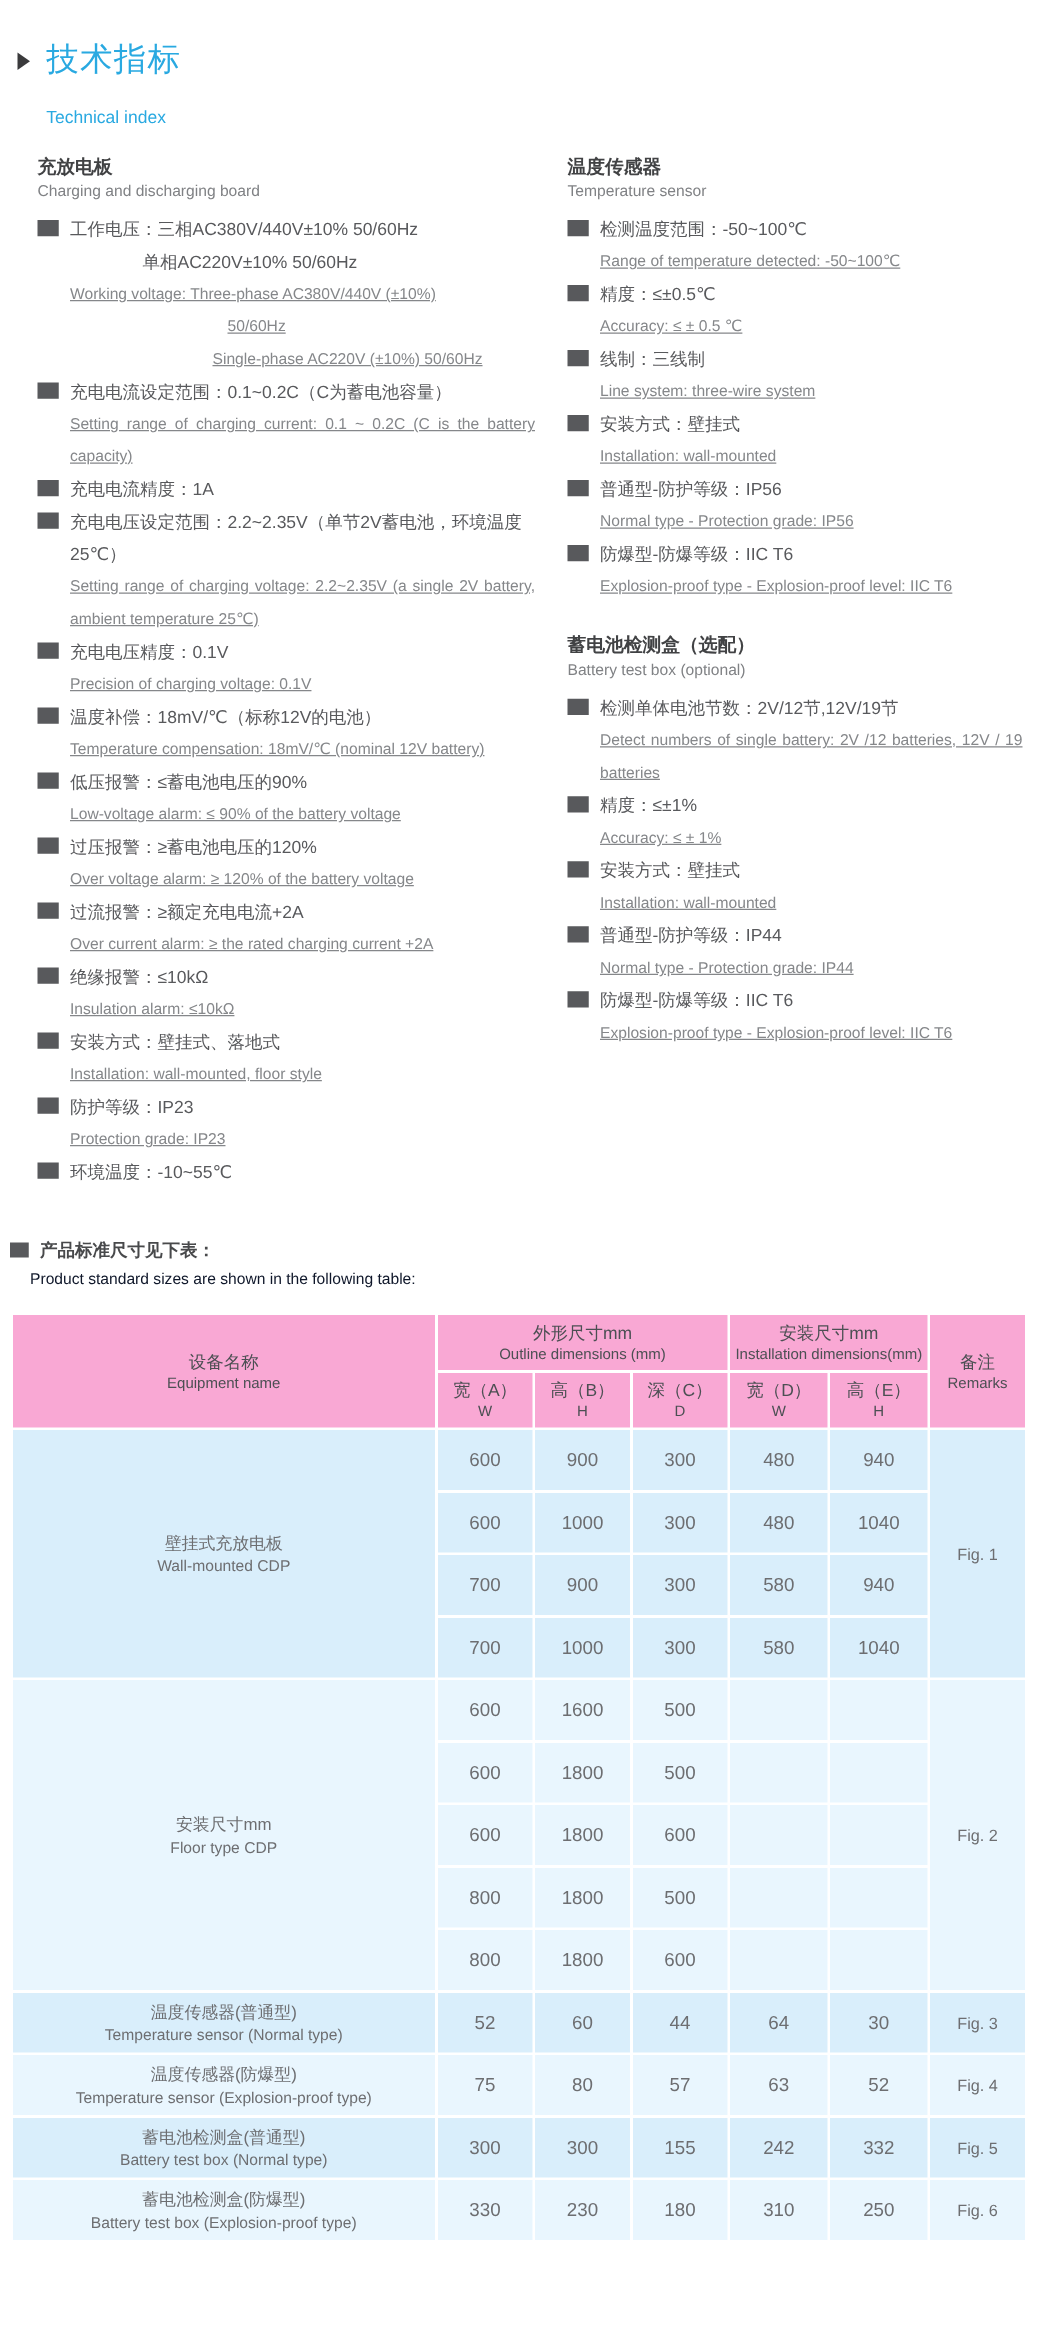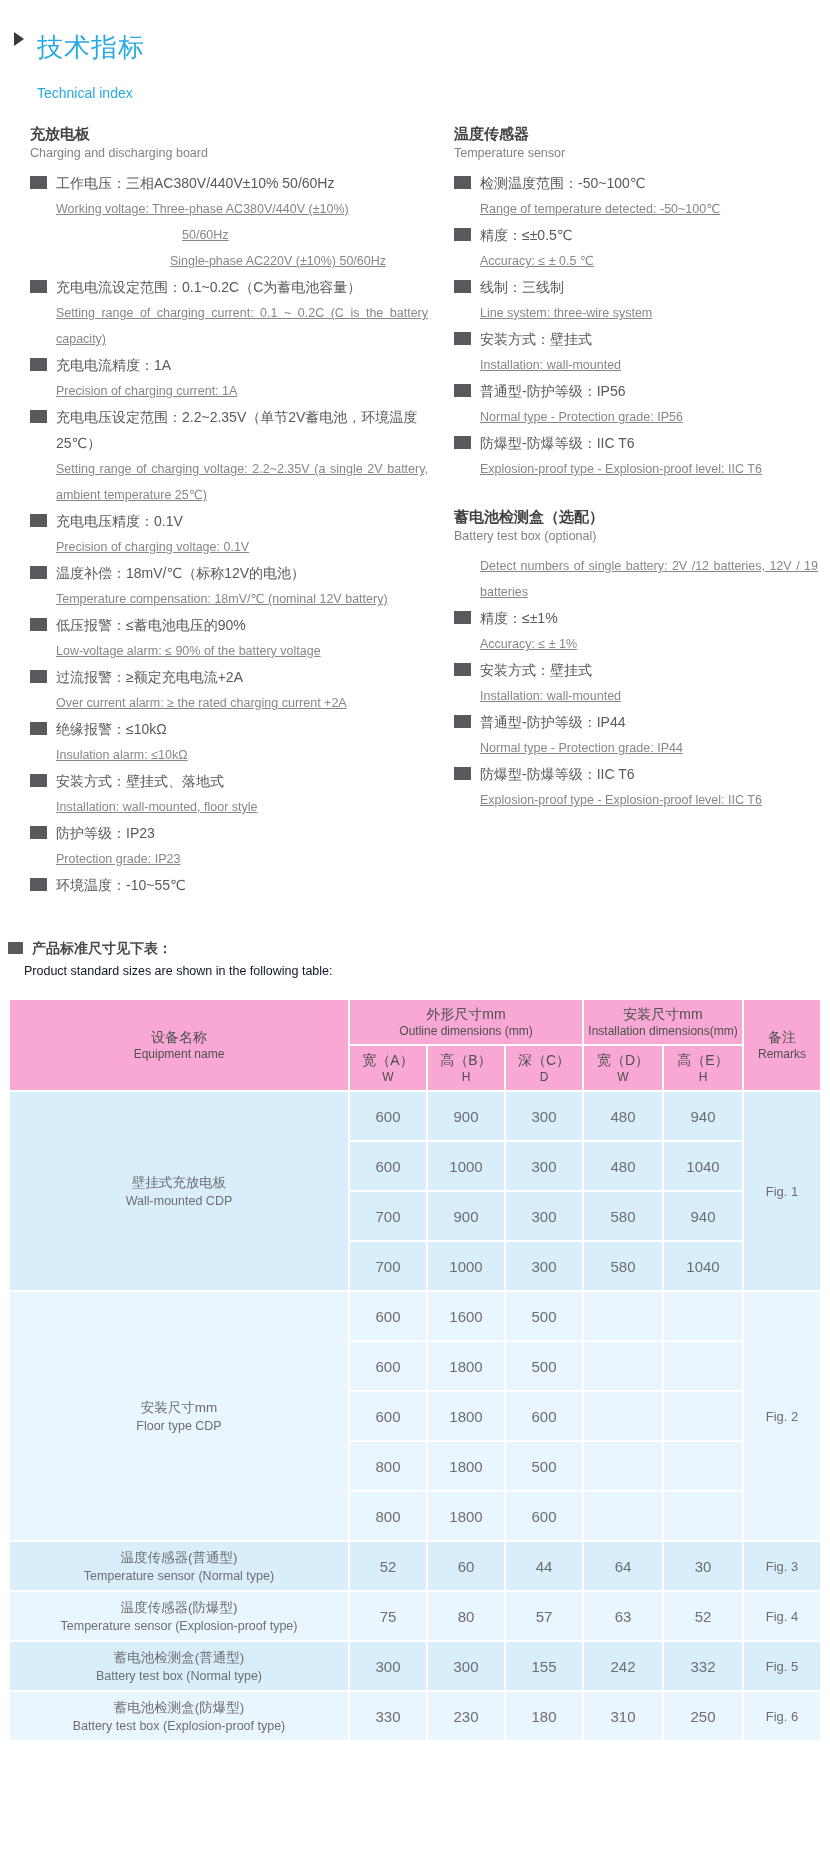--- a/index.html
+++ b/index.html
@@ -6,21 +6,21 @@
   html,body { margin:0; padding:0; }
   body {
     width:830px; min-height:1872px; background:#ffffff;
     font-family:"Liberation Sans","DejaVu Sans",sans-serif;
     -webkit-font-smoothing:antialiased;
   }
   .page { position:relative; width:830px; padding-top:30px; }
 
   
   .page-header { margin-left:14px; }
-  .title-row { display:flex; }
+  .title-row { display:flex; align-items:center; }
   .tri {
     width:0; height:0; margin-top:2px;
     border-left:10px solid #3a3a3c;
     border-top:7px solid transparent;
     border-bottom:7px solid transparent;
   }
   h1.page-title { margin:0 0 0 13px; font-size:26px; font-weight:500; color:#29a9e1; letter-spacing:1px; }
   .page-subtitle { margin:20px 0 0 23px; font-size:14px; color:#29a9e1; }
 
   
@@ -90,47 +90,51 @@
   </div>
 
   <div class="columns">
 
     <section class="col-left">
       <div class="sec-heading-zh">充放电板</div>
       <div class="sec-heading-en">Charging and discharging board</div>
       <div id="left-items">
           <div class="spec-item">
             <div class="spec-line-zh"><span class="bullet"></span>工作电压：三相AC380V/440V±10%  50/60Hz</div>
+            <div class="spec-line-zh cont">单相AC220V±10%  50/60Hz</div>
             <div class="spec-line-en">Working voltage: Three-phase AC380V/440V (±10%)</div>
             <div class="spec-line-en c1">50/60Hz</div>
             <div class="spec-line-en c2">Single-phase AC220V (±10%) 50/60Hz</div>
           </div>
           <div class="spec-item">
             <div class="spec-line-zh"><span class="bullet"></span>充电电流设定范围：0.1~0.2C（C为蓄电池容量）</div>
             <div class="spec-line-en">Setting range of charging current: 0.1 ~ 0.2C (C is the battery capacity)</div>
           </div>
           <div class="spec-item">
             <div class="spec-line-zh"><span class="bullet"></span>充电电流精度：1A</div>
-            <div class="spec-line-en">Precision of charging current: 1A</div>
           </div>
           <div class="spec-item">
             <div class="spec-line-zh"><span class="bullet"></span>充电电压设定范围：2.2~2.35V（单节2V蓄电池，环境温度25℃）</div>
             <div class="spec-line-en">Setting range of charging voltage: 2.2~2.35V (a single 2V battery, ambient temperature 25℃)</div>
           </div>
           <div class="spec-item">
             <div class="spec-line-zh"><span class="bullet"></span>充电电压精度：0.1V</div>
             <div class="spec-line-en">Precision of charging voltage: 0.1V</div>
           </div>
           <div class="spec-item">
             <div class="spec-line-zh"><span class="bullet"></span>温度补偿：18mV/℃（标称12V的电池）</div>
             <div class="spec-line-en">Temperature compensation: 18mV/℃ (nominal 12V battery)</div>
           </div>
           <div class="spec-item">
             <div class="spec-line-zh"><span class="bullet"></span>低压报警：≤蓄电池电压的90%</div>
             <div class="spec-line-en">Low-voltage alarm: ≤ 90% of the battery voltage</div>
+          </div>
+          <div class="spec-item">
+            <div class="spec-line-zh"><span class="bullet"></span>过压报警：≥蓄电池电压的120%</div>
+            <div class="spec-line-en">Over voltage alarm: ≥ 120% of the battery voltage</div>
           </div>
           <div class="spec-item">
             <div class="spec-line-zh"><span class="bullet"></span>过流报警：≥额定充电电流+2A</div>
             <div class="spec-line-en">Over current alarm: ≥ the rated charging current +2A</div>
           </div>
           <div class="spec-item">
             <div class="spec-line-zh"><span class="bullet"></span>绝缘报警：≤10kΩ</div>
             <div class="spec-line-en">Insulation alarm: ≤10kΩ</div>
           </div>
           <div class="spec-item">
@@ -176,20 +180,21 @@
               <div class="spec-line-zh"><span class="bullet"></span>防爆型-防爆等级：IIC T6</div>
               <div class="spec-line-en">Explosion-proof type - Explosion-proof level: IIC T6</div>
             </div>
           </div>
       </section>
       <section class="right-sec-2">
         <div class="sec-heading-zh">蓄电池检测盒（选配）</div>
         <div class="sec-heading-en">Battery test box (optional)</div>
         <div id="right-items-1">
             <div class="spec-item">
+              <div class="spec-line-zh"><span class="bullet"></span>检测单体电池节数：2V/12节,12V/19节</div>
               <div class="spec-line-en">Detect numbers of single battery: 2V /12 batteries, 12V / 19 batteries</div>
             </div>
             <div class="spec-item">
               <div class="spec-line-zh"><span class="bullet"></span>精度：≤±1%</div>
               <div class="spec-line-en">Accuracy: ≤ ± 1%</div>
             </div>
             <div class="spec-item">
               <div class="spec-line-zh"><span class="bullet"></span>安装方式：壁挂式</div>
               <div class="spec-line-en">Installation: wall-mounted</div>
             </div>

